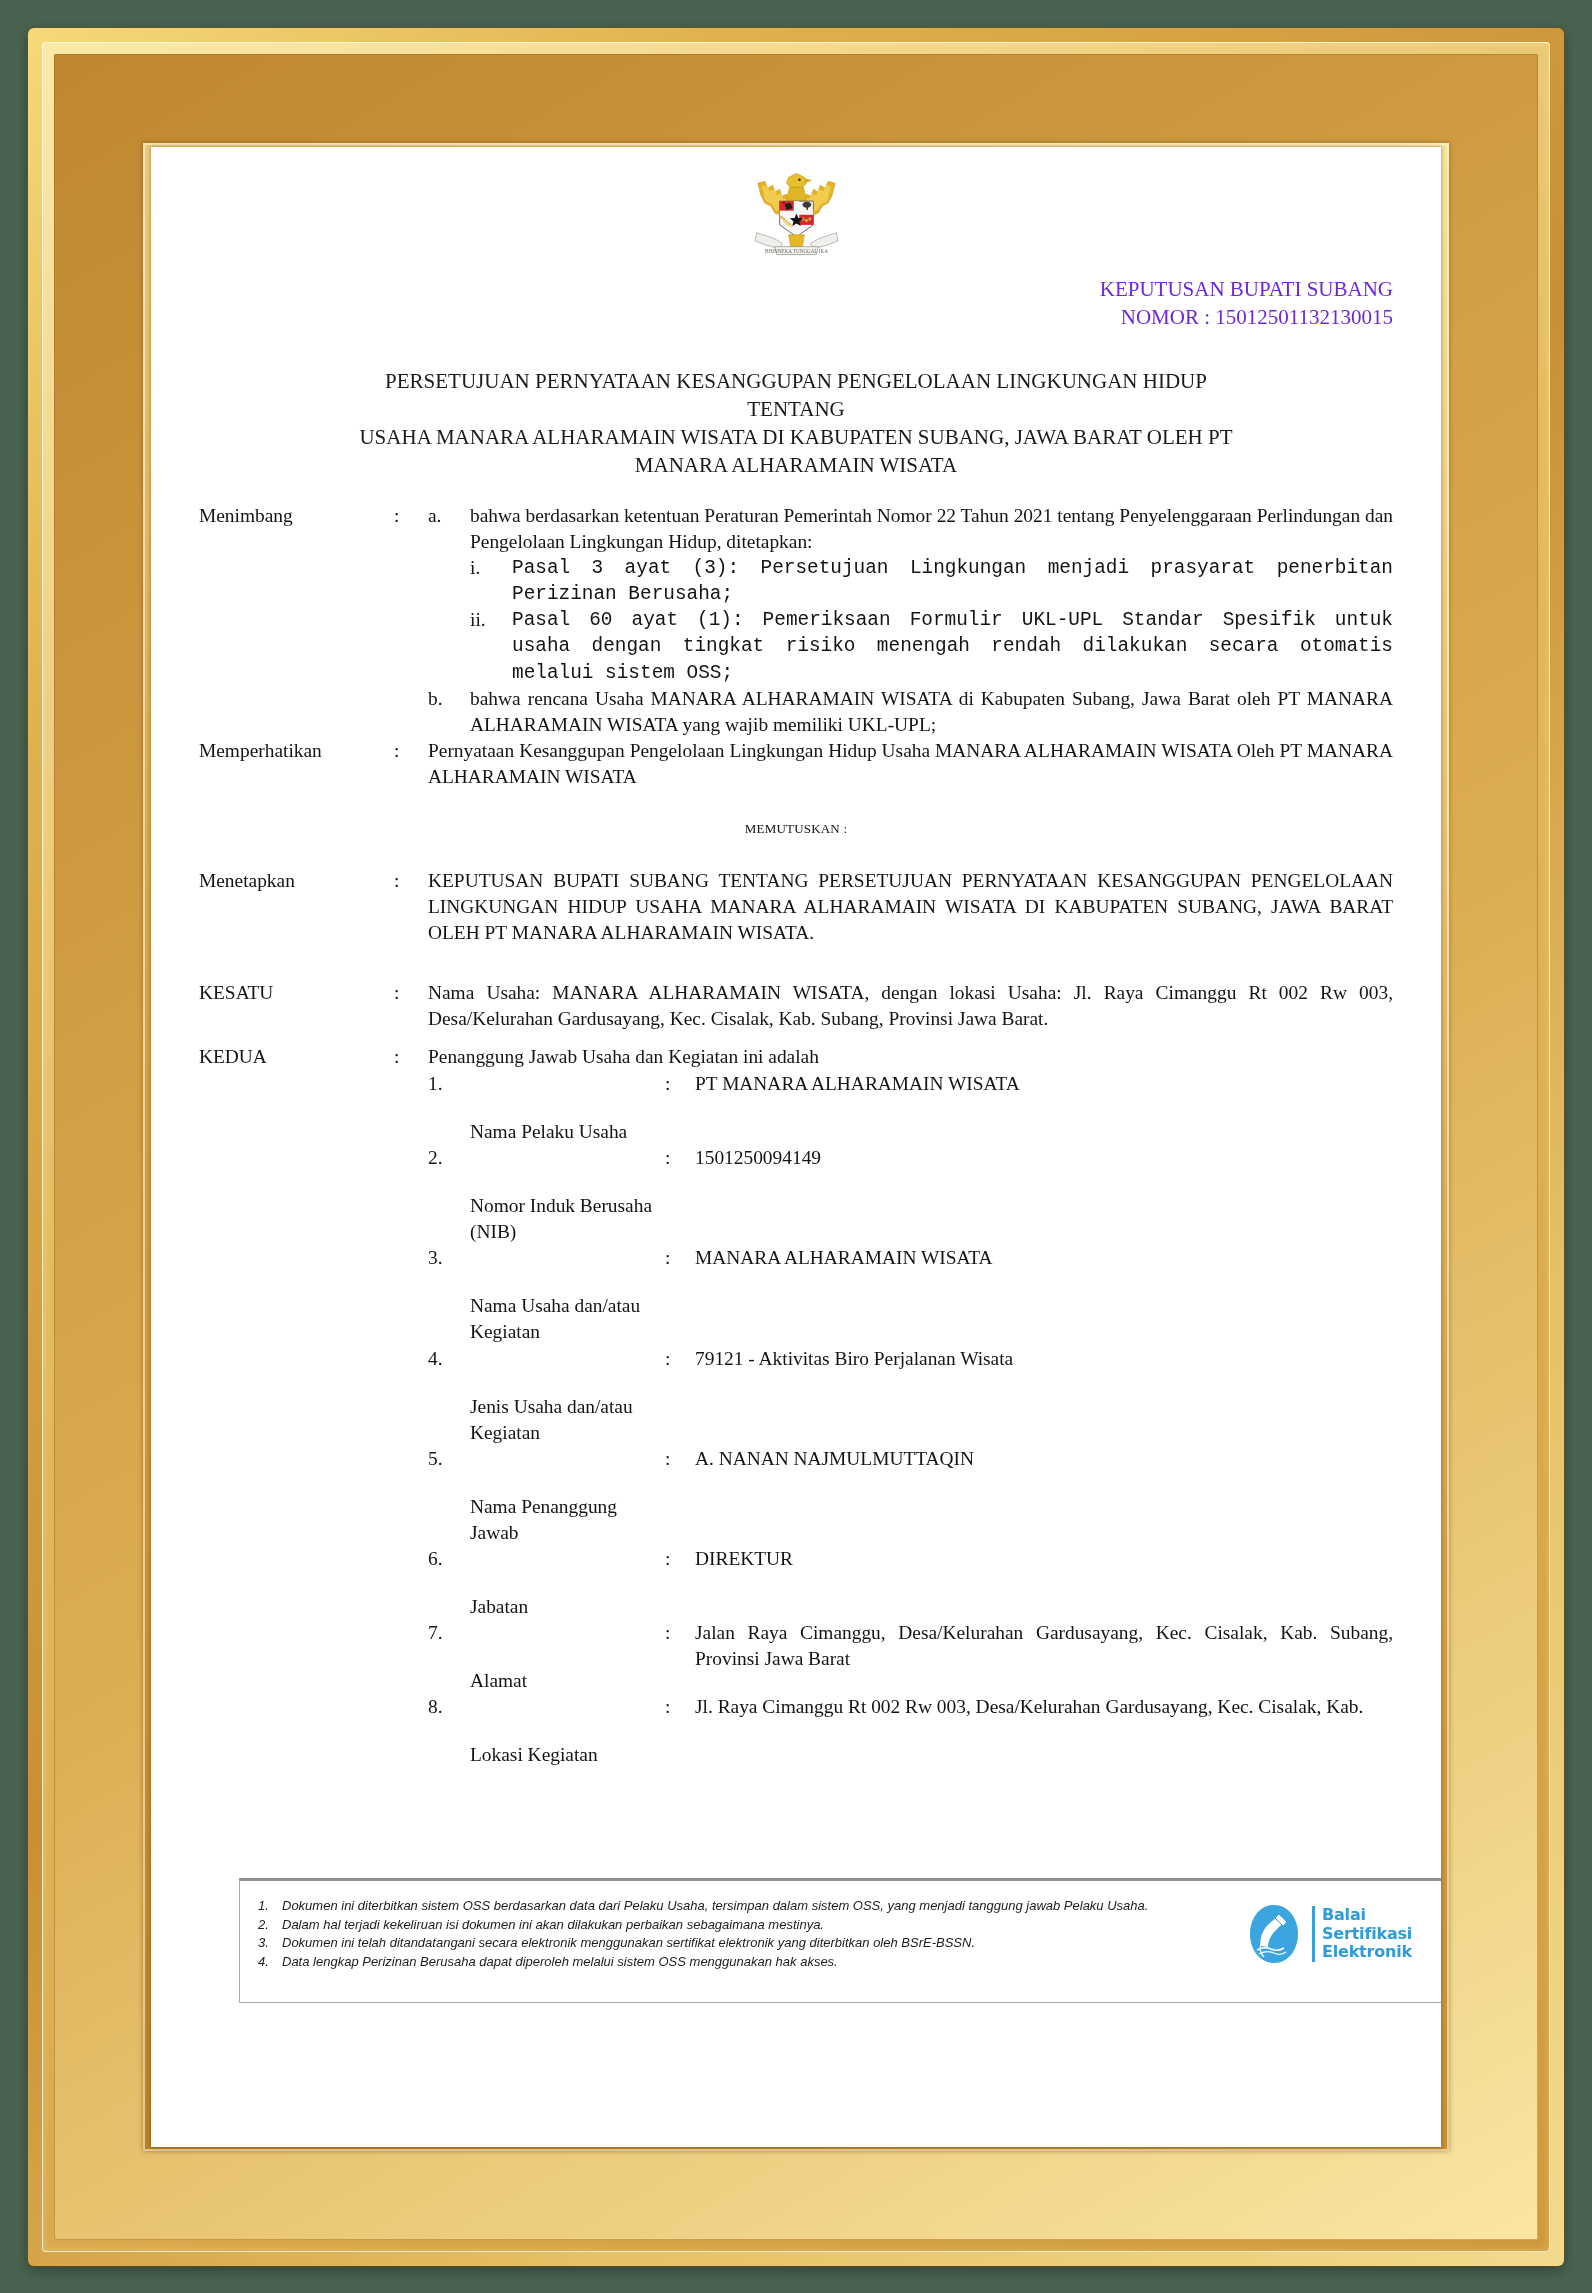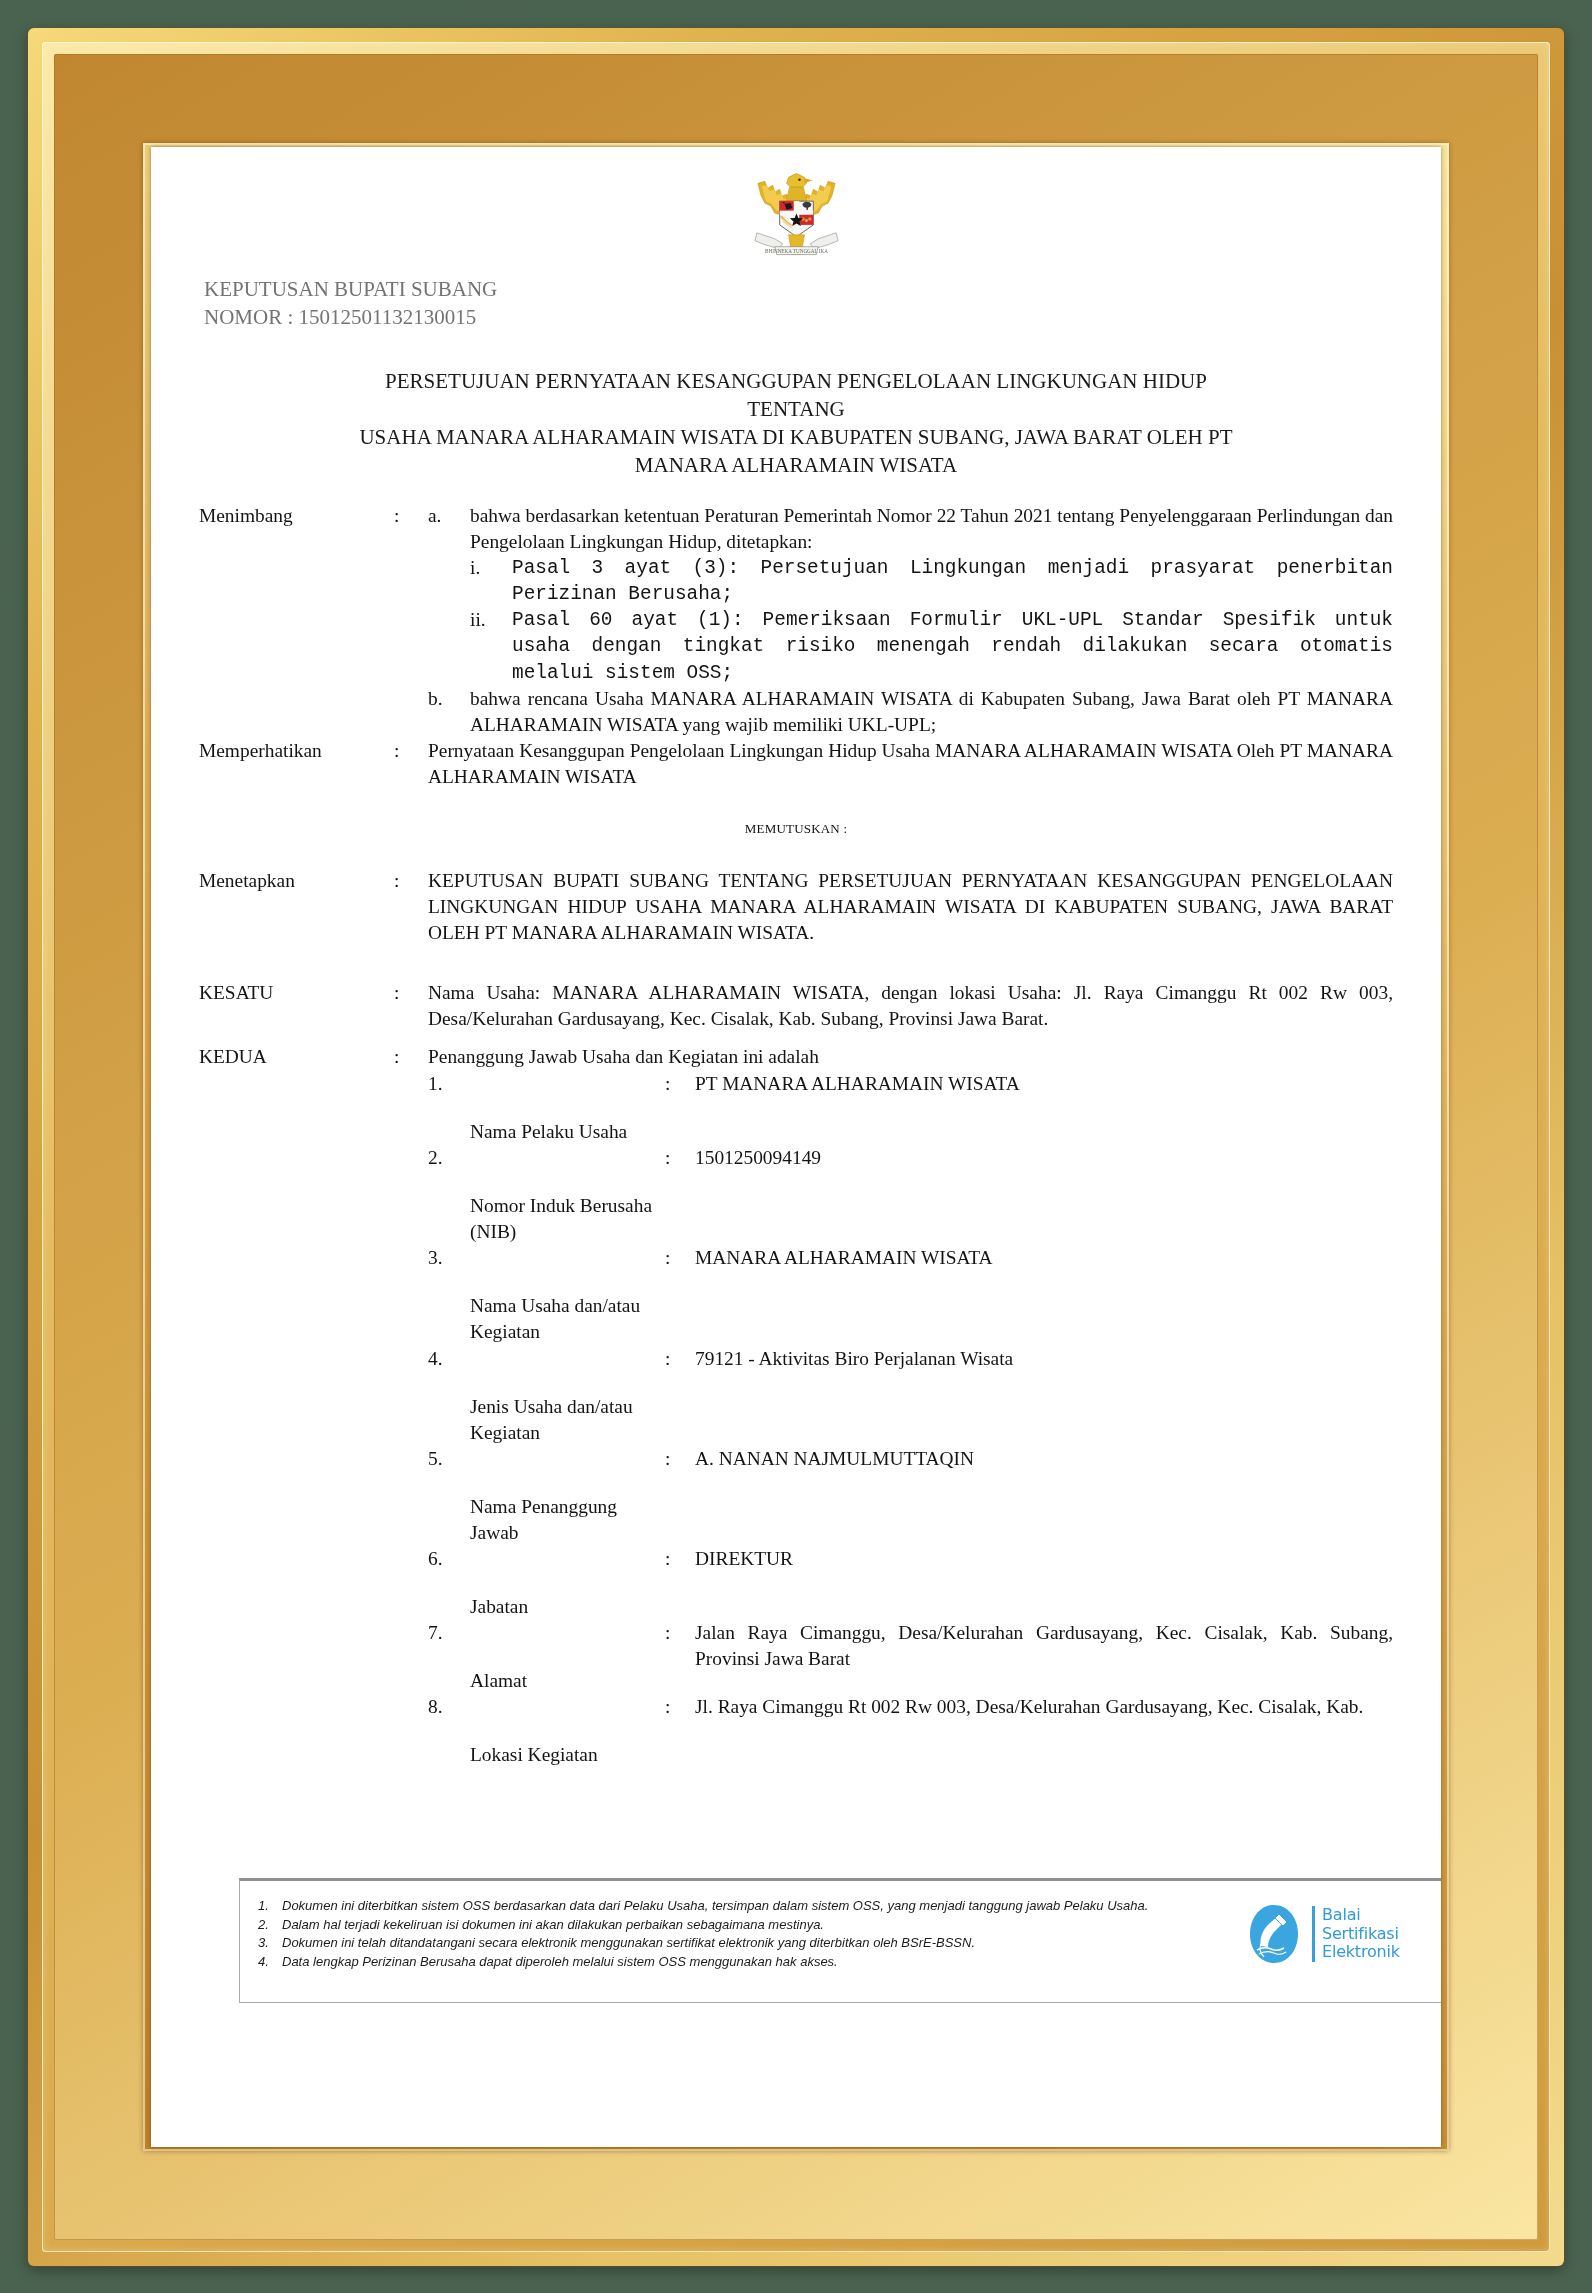--- a/index.html
+++ b/index.html
@@ -120,26 +120,26 @@
     left: 0; right: 0;
     top: 18px;
     display: flex;
     justify-content: center;
   }
   .emblem { width: 103px; height: 98px; display: block; }
 
   
   .title-block {
     position: absolute;
-    left: 5px; right: 0;
+    left: 12px; right: 0;
     top: 129px;
-    text-align: left;
+    text-align: right;
     font-size: 21px;
     line-height: 1.33;
-    color: #737373;
+    color: #6d28d9;
   }
   .subtitle-block {
     position: absolute;
     left: 16px; right: 16px;
     top: 221px;
     text-align: center;
     font-size: 21px;
     line-height: 1.33;
     color: #1a1a1a;
   }
@@ -222,21 +222,21 @@
     align-items: center;
     gap: 7px;
     padding-top: 6px;
   }
   .bsre-mark { width: 62px; height: 66px; flex: 0 0 62px; }
   .bsre-divider {
     width: 3px; height: 56px; background: #3aa0dd; flex: 0 0 3px;
   }
   .bsre-text {
     font-family: "DejaVu Sans", sans-serif;
-    font-weight: normal;
+    font-weight: bold;
     font-size: 16px;
     line-height: 1.16;
     color: #2f9bd8;
     letter-spacing: -0.2px;
   }
 </style>
 </head>
 <body>
 
 <div class="frame-outer">

